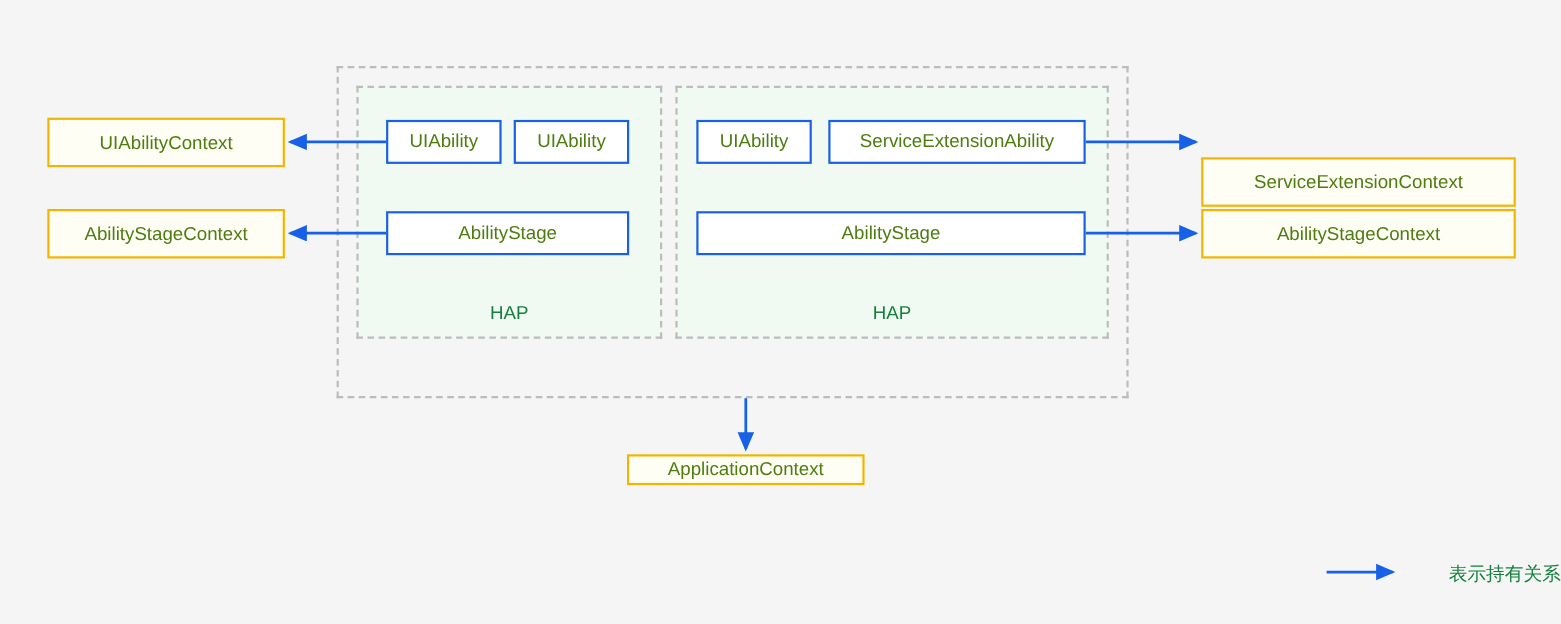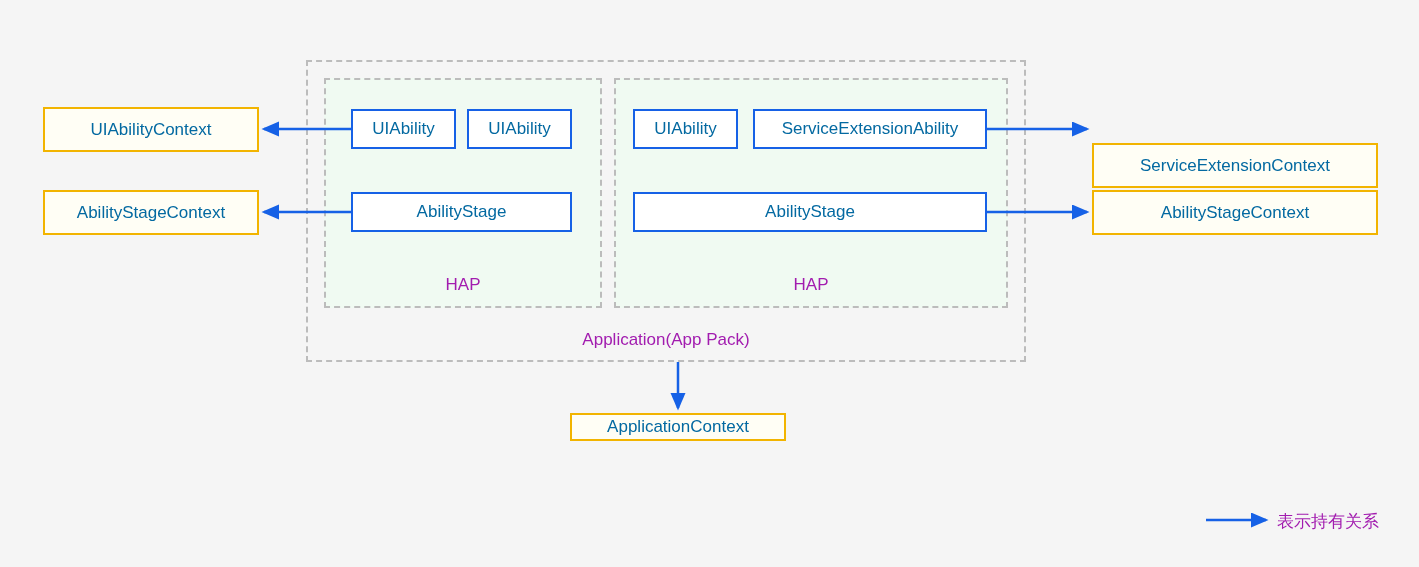--- a/index.html
+++ b/index.html
@@ -11,21 +11,21 @@
     position: relative;
     overflow: hidden;
   }
   .canvas { position: relative; width: 100%; height: 100%; }
   .box {
     position: absolute;
     display: flex;
     align-items: center;
     justify-content: center;
     font-size: 17px;
-    color: #0369a1;
+    color: #4d7c0f;
     background: #fff;
   }
   .yellow-box {
     border: 2px solid #f2b400;
     background: #fffef5;
   }
   .blue-box {
     border: 2px solid #1661e6;
     background: #fff;
   }
@@ -33,39 +33,38 @@
     border: 2px dashed #bcbcbc;
     background: transparent;
   }
   .hap-box {
     border: 2px dashed #bcbcbc;
     background: #f0faf2;
   }
   .label {
     position: absolute;
     font-size: 17px;
-    color: #a21caf;
+    color: #15803d;
     text-align: center;
   }
   svg.arrows {
     position: absolute;
     top: 0; left: 0;
     width: 1419px; height: 567px;
     pointer-events: none;
   }
   .arrow-line { stroke: #1661e6; stroke-width: 2.5; fill: none; }
   .arrow-head { fill: #1661e6; }
 </style>
 </head>
 <body>
 
 <div class="canvas">
 
   <div class="box dashed-box" style="left:306px; top:60px; width:720px; height:302px; background:transparent;"></div>
-  <div class="label" style="left:306px; top:330px; width:720px;">Application(App Pack)</div>
 
   <div class="box hap-box" style="left:324px; top:78px; width:278px; height:230px;"></div>
   <div class="label" style="left:324px; top:275px; width:278px;">HAP</div>
 
   <div class="box blue-box" style="left:351px; top:109px; width:105px; height:40px;">
       <span>UIAbility</span>
     </div>
   <div class="box blue-box" style="left:467px; top:109px; width:105px; height:40px;">
       <span>UIAbility</span>
     </div>
@@ -100,21 +99,21 @@
       <span>ServiceExtensionContext</span>
     </div>
   <div class="box yellow-box" style="left:1092px; top:190px; width:286px; height:45px;">
       <span>AbilityStageContext</span>
     </div>
 
   <div class="box yellow-box" style="left:570px; top:413px; width:216px; height:28px;">
       <span>ApplicationContext</span>
     </div>
 
-  <div class="label" style="left:1277px; top:510px; text-align:center;">表示持有关系</div>
+  <div class="label" style="left:1317px; top:510px; text-align:center;">表示持有关系</div>
 
   <svg class="arrows">
     <defs>
       <marker id="arrowhead" markerWidth="8" markerHeight="8" refX="6" refY="3" orient="auto">
         <path d="M0,0 L7,3 L0,6 Z" class="arrow-head"></path>
       </marker>
     </defs>
 
     <line class="arrow-line" x1="351" y1="129" x2="264" y2="129" marker-end="url(#arrowhead)"></line>
 

